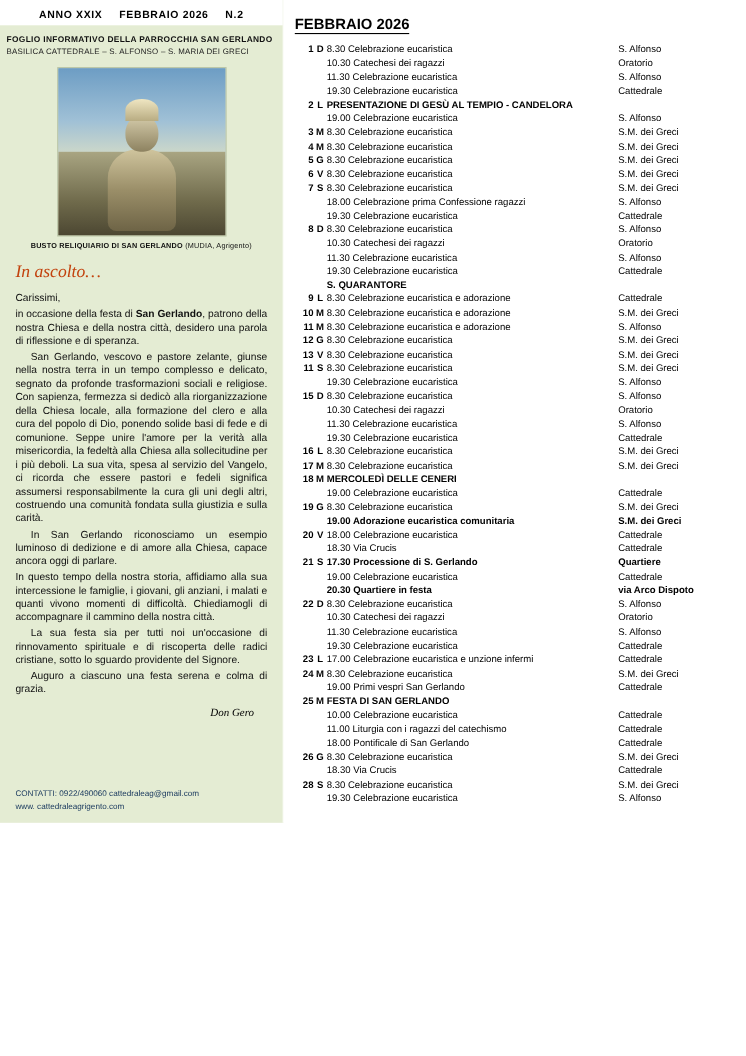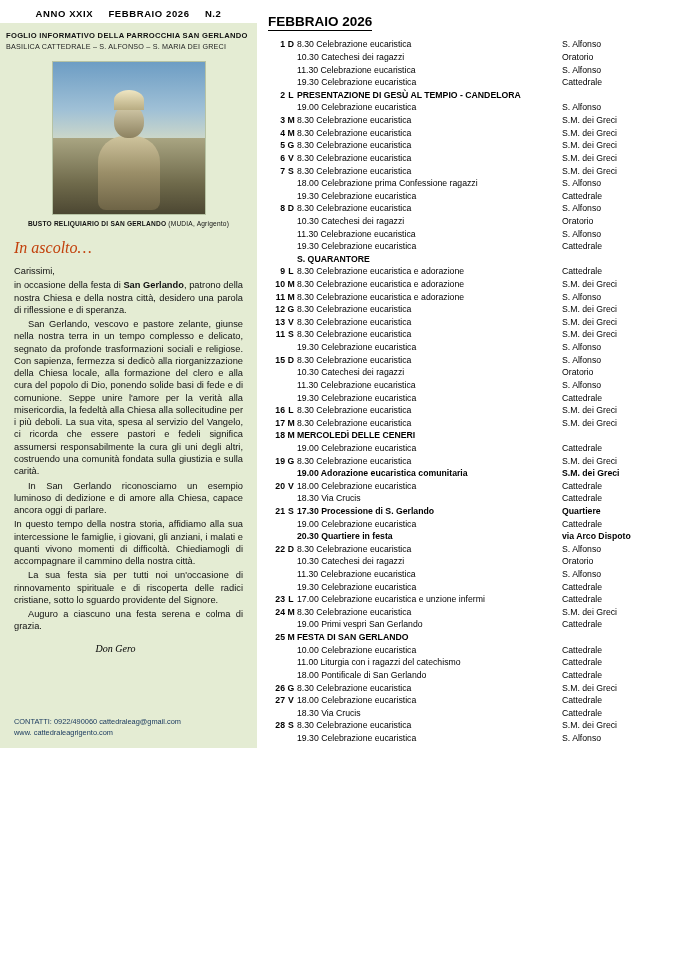--- a/index.html
+++ b/index.html
@@ -130,21 +130,21 @@
     padding: 0 14px 0 14px;
     font-size: 9.3px;
     line-height: 1.32;
     text-align: justify;
     color: #111;
   }
   .letter p { margin: 0 0 2px 0; }
   .letter p.indent { text-indent: 14px; }
   .letter b { font-weight: bold; }
   .signature {
-    text-align: center;
+    text-align: right;
     padding: 8px 26px 0 0;
     font-family: "Liberation Serif", serif;
     font-style: italic;
     font-size: 10px;
   }
   .contacts {
     position: absolute;
     left: 0; right: 0; bottom: 10px;
     padding: 0 14px;
     font-size: 7.4px;
@@ -570,26 +570,20 @@
             <td class="event">18.00 Pontificale di San Gerlando</td>
             <td class="place">Cattedrale</td>
           </tr>
           <tr>
             <td class="daynum">26</td>
             <td class="dayletter">G</td>
             <td class="event">8.30 Celebrazione eucaristica</td>
             <td class="place">S.M. dei Greci</td>
           </tr>
           <tr>
-            <td class="daynum">27</td>
-            <td class="dayletter">V</td>
-            <td class="event">18.00 Celebrazione eucaristica</td>
-            <td class="place">Cattedrale</td>
-          </tr>
-          <tr>
             <td class="daynum"></td>
             <td class="dayletter"></td>
             <td class="event">18.30 Via Crucis</td>
             <td class="place">Cattedrale</td>
           </tr>
           <tr>
             <td class="daynum">28</td>
             <td class="dayletter">S</td>
             <td class="event">8.30 Celebrazione eucaristica</td>
             <td class="place">S.M. dei Greci</td>

